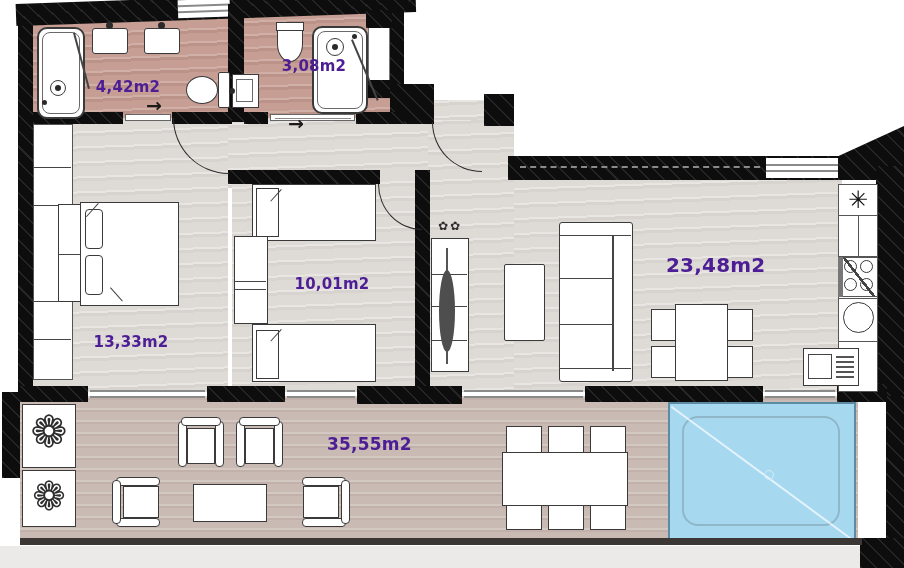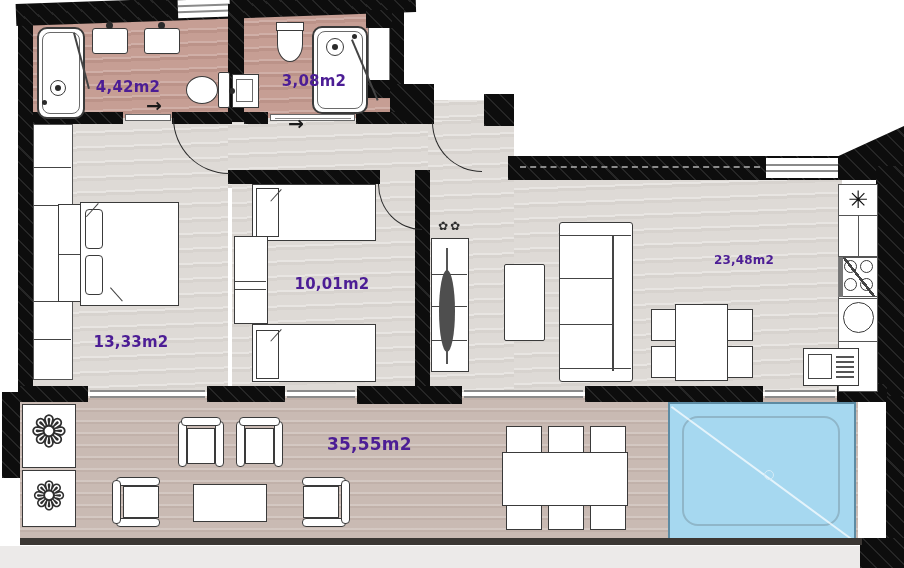--- a/index.html
+++ b/index.html
@@ -136,21 +136,21 @@
     <div class="abs" style="left:3px;top:3px;width:46px;height:78px;border:1px solid #6a6a6a;border-radius:8px;box-sizing:border-box;"></div>
   </div>
   <div class="ring" style="left:326px;top:38px;width:18px;height:18px;"></div>
   <div class="dot" style="left:332px;top:44px;width:6px;height:6px;"></div>
   <div class="ln" style="left:351px;top:40px;width:1.6px;height:66px;transform:rotate(-23deg);transform-origin:top left;"></div>
   <div class="dot" style="left:352px;top:34px;width:5px;height:5px;"></div>
   <div class="f" style="left:232px;top:74px;width:27px;height:34px;">
     <div class="abs" style="left:3px;top:4px;width:17px;height:23px;border:1px solid #6a6a6a;box-sizing:border-box;"></div>
   </div>
   <div class="dot" style="left:229px;top:88px;width:6px;height:6px;"></div>
-  <div class="lbl" style="left:258px;top:72px;width:72px;padding-left:20px;">3,08m2</div>
+  <div class="lbl" style="left:258px;top:57px;width:72px;padding-left:20px;">3,08m2</div>
   <div class="arrow" style="left:288px;top:114px;">→</div>
 
   <div class="f" style="left:33px;top:124px;width:40px;height:256px;border-color:#555;">
     <div class="ln" style="left:0;top:42px;width:37px;height:1.4px;"></div>
     <div class="ln" style="left:0;top:80px;width:37px;height:1.4px;"></div>
     <div class="ln" style="left:0;top:176px;width:37px;height:1.4px;"></div>
     <div class="ln" style="left:0;top:214px;width:37px;height:1.4px;"></div>
   </div>
   <div class="f" style="left:58px;top:204px;width:34px;height:98px;">
     <div class="ln" style="left:0;top:49px;width:31px;height:1.4px;"></div>
@@ -188,21 +188,21 @@
     <div class="ln" style="left:0;top:12px;width:71px;height:1.4px;"></div>
     <div class="ln" style="left:0;top:145px;width:71px;height:1.4px;"></div>
     <div class="ln" style="left:0;top:55px;width:52px;height:1.4px;"></div>
     <div class="ln" style="left:0;top:101px;width:52px;height:1.4px;"></div>
   </div>
   <div class="f" style="left:651px;top:309px;width:37px;height:32px;border-width:1.4px;"></div>
   <div class="f" style="left:716px;top:309px;width:37px;height:32px;border-width:1.4px;"></div>
   <div class="f" style="left:651px;top:346px;width:37px;height:32px;border-width:1.4px;"></div>
   <div class="f" style="left:716px;top:346px;width:37px;height:32px;border-width:1.4px;"></div>
   <div class="f" style="left:675px;top:304px;width:53px;height:77px;"></div>
-  <div class="lbl" style="left:666px;top:253px;width:82px;font-size:12px;margin-left:37px;">23,48m2</div>
+  <div class="lbl" style="left:666px;top:253px;width:82px;font-size:20px;">23,48m2</div>
 
   <div class="abs" style="left:838px;top:184px;width:40px;height:208px;background:#fff;border:1.2px solid #555;box-sizing:border-box;">
     <div class="ln" style="left:0;top:30px;width:38px;height:1.3px;background:#555;"></div>
     <div class="ln" style="left:0;top:71px;width:38px;height:1.3px;background:#555;"></div>
     <div class="ln" style="left:0;top:113px;width:38px;height:1.3px;background:#555;"></div>
     <div class="ln" style="left:0;top:156px;width:38px;height:1.3px;background:#555;"></div>
     <div class="ln" style="left:19px;top:30px;width:1.3px;height:41px;background:#555;"></div>
   </div>
   <div class="glyph" style="left:838px;top:188px;width:40px;font-size:24px;color:#111;">✳</div>
   <div class="abs" style="left:840px;top:257px;width:38px;height:40px;background:#fff;border:1.2px solid #555;box-sizing:border-box;background-image:linear-gradient(52deg,transparent 47.5%,#444 47.5%,#444 52.5%,transparent 52.5%);">

